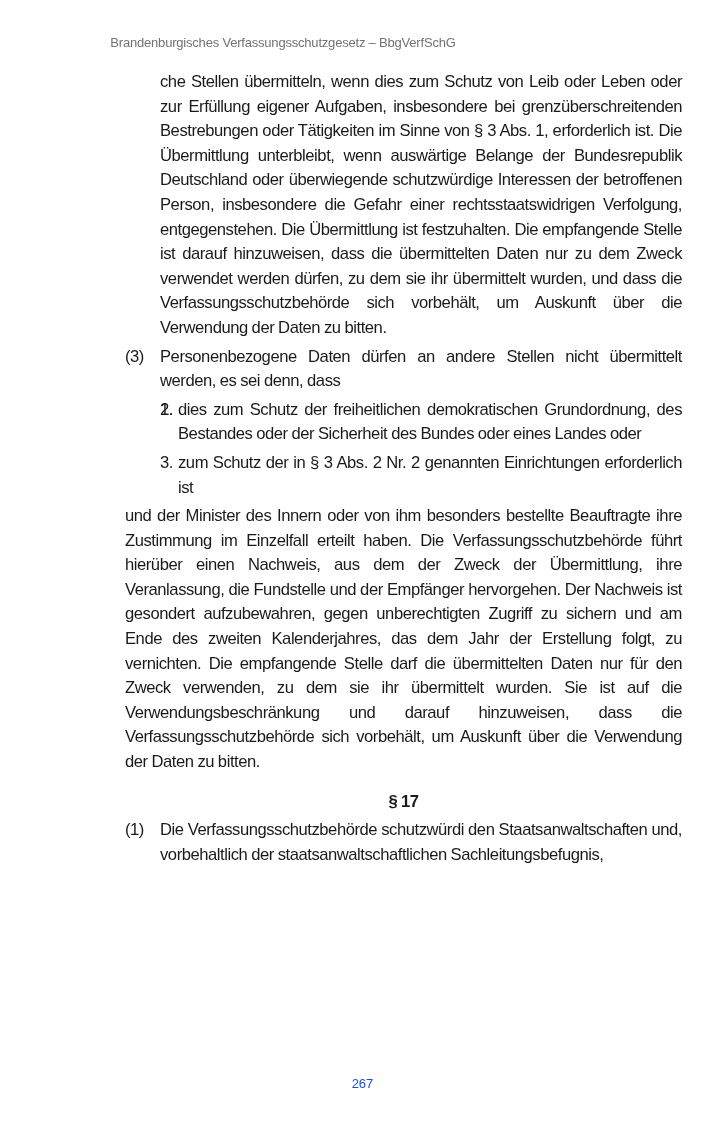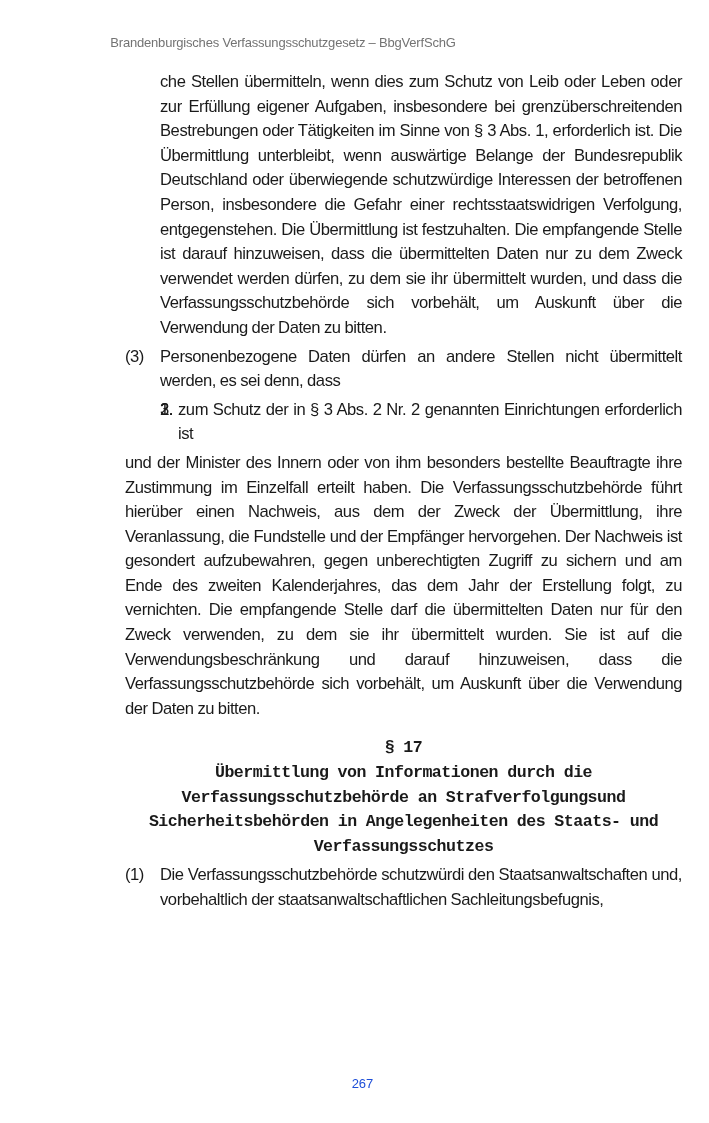--- a/index.html
+++ b/index.html
@@ -80,21 +80,20 @@
   .section-heading {
     margin-top: 15px;
     text-align: center;
     font-weight: bold;
     font-size: 16.6px;
     line-height: 24.6px;
     letter-spacing: -0.5px;
   }
   .section-heading .title {
     display: block;
-    font-family: Liberation Mono, monospace;
   }
   .page-number {
     position: absolute;
     top: 1076px;
     left: 8px;
     width: 709px;
     text-align: center;
     font-size: 13px;
     color: #1d4ed8;
   }
@@ -114,32 +113,32 @@
       <span class="para-num">(3)</span>
       <div class="just">Personenbezogene Daten dürfen an andere Stellen nicht übermittelt werden, es sei denn, dass</div>
     </div>
 
     <ol class="list">
       <li class="list-item just">
         <span class="list-num">1.</span>
       </li>
       <li class="list-item just">
         <span class="list-num">2.</span>
+        <span>dies zum Schutz der freiheitlichen demokratischen Grundordnung, des Bestandes oder der Sicherheit des Bundes oder eines Landes oder</span>
       </li>
       <li class="list-item just">
         <span class="list-num">3.</span>
         <span>zum Schutz der in § 3 Abs. 2 Nr. 2 genannten Einrichtungen erfor­derlich ist</span>
       </li>
     </ol>
 
     <div class="closing just">und der Minister des Innern oder von ihm besonders bestellte Beauftragte ihre Zustimmung im Einzelfall erteilt haben. Die Verfassungsschutzbehör­de führt hierüber einen Nachweis, aus dem der Zweck der Übermittlung, ihre Veranlassung, die Fundstelle und der Empfänger hervorgehen. Der Nachweis ist gesondert aufzubewahren, gegen unberechtigten Zugriff zu sichern und am Ende des zweiten Kalenderjahres, das dem Jahr der Er­stellung folgt, zu vernichten. Die empfangende Stelle darf die übermittelten Daten nur für den Zweck verwenden, zu dem sie ihr übermittelt wurden. Sie ist auf die Verwendungsbeschränkung und darauf hinzuweisen, dass die Verfassungsschutzbehörde sich vorbehält, um Auskunft über die Ver­wendung der Daten zu bitten.</div>
 
     <div class="section-heading">
       <span class="title">§ 17</span>
-      <span class="title">Übermittlung von Informationen durch die Verfassungsschutzbehör­de an Strafverfolgungsund Sicherheitsbehörden in Angelegenheiten des Staats- und Verfassungsschutzes</span>
     </div>
 
     <div class="para">
       <span class="para-num">(1)</span>
       <div class="just">Die Verfassungsschutzbehörde schutzwürdi den Staatsanwaltschaften und, vorbehaltlich der staatsanwaltschaftlichen Sachleitungsbefugnis,</div>
     </div>
 
   </div>
 
   <div class="page-number">267</div>

